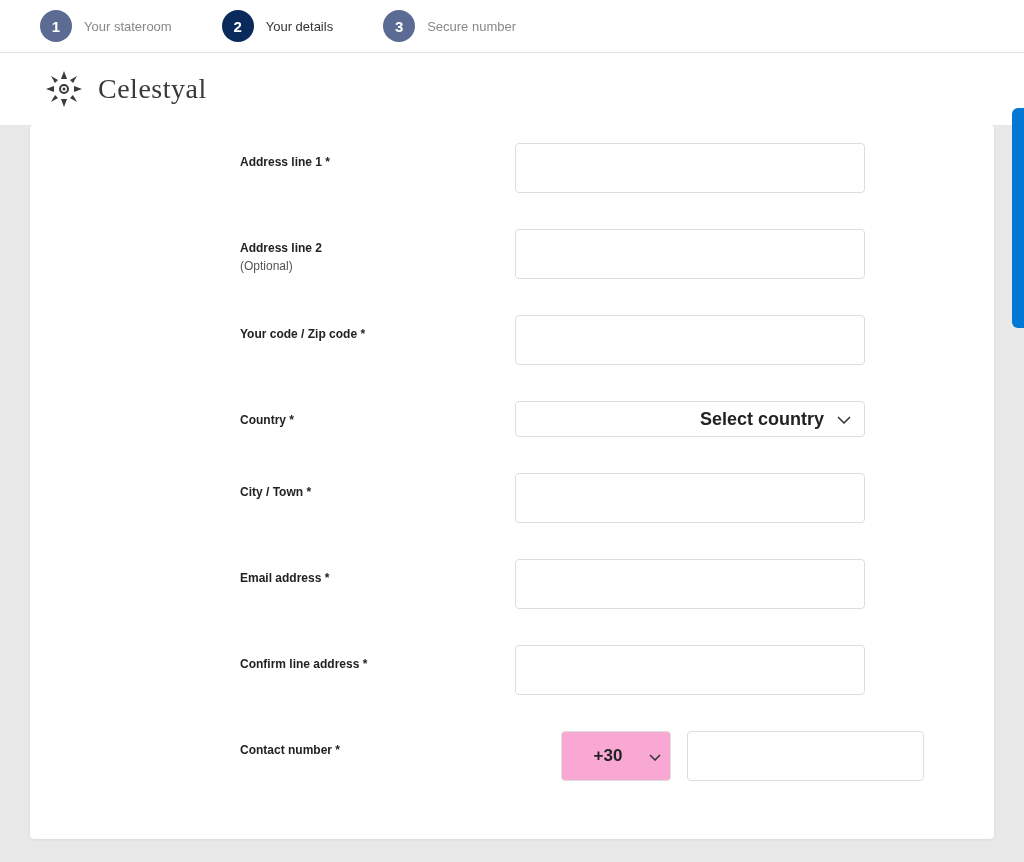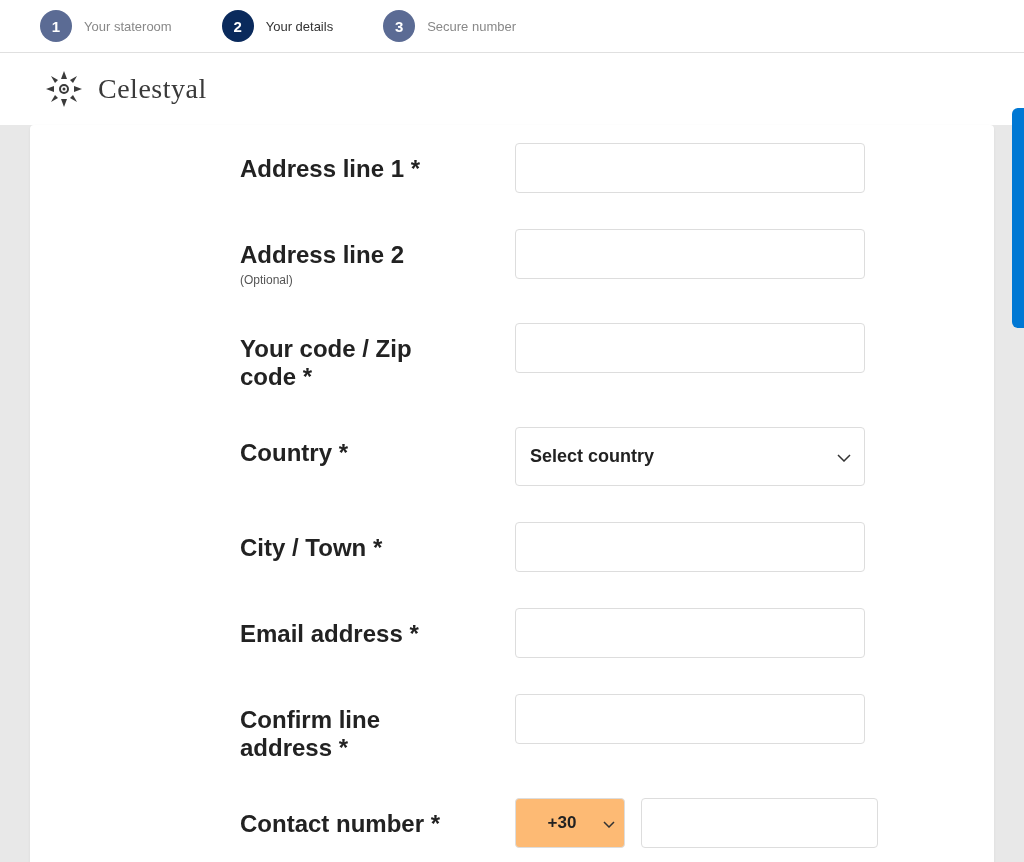--- a/index.html
+++ b/index.html
@@ -80,21 +80,21 @@
       padding: 0 30px 40px 30px;
       box-shadow: 0 1px 3px rgba(0,0,0,0.06);
     }
     
     .form-row {
       display: flex;
       align-items: flex-start;
       padding: 18px 0;
     }
     .form-label {
-      font-size: 24px;
+      font-size: 12px;
       font-weight: 700;
       color: #222;
     }
     .form-sublabel {
       font-size: 12px;
       color: #555;
       margin-top: 4px;
     }
     .form-input-col {
       flex: 1;
@@ -111,31 +111,31 @@
       color: #222;
       background: #fff;
     }
     
     .select-wrap {
       position: relative;
       width: 100%;
     }
     .select-input {
       width: 100%;
-      height: 59px;
+      height: 36px;
       border: 1px solid #ddd;
       border-radius: 4px;
       padding: 0 40px 0 14px;
       font-size: 18px;
       font-weight: 700;
       color: #222;
       background: #fff;
       appearance: none;
       cursor: pointer;
-      text-align: left;
+      text-align: right;
     }
     .select-caret {
       position: absolute;
       right: 14px;
       top: 50%;
       transform: translateY(-50%);
       pointer-events: none;
     }
     
     .phone-row {
@@ -144,23 +144,24 @@
     }
     .phone-prefix-select {
       width: 110px;
       height: 50px;
       border: 1px solid #ddd;
       border-radius: 4px;
       padding: 0 30px 0 14px;
       font-size: 17px;
       font-weight: 600;
       color: #222;
-      background: #fdba74;
+      background: #f9a8d4;
       appearance: none;
       cursor: pointer;
+      margin-left: 46px;
     }
     .phone-prefix-wrap { position: relative; }
     .phone-number-input {
       flex: 1;
       height: 50px;
       border: 1px solid #ddd;
       border-radius: 4px;
       padding: 0 14px;
       font-size: 16px;
       background: #fff;

